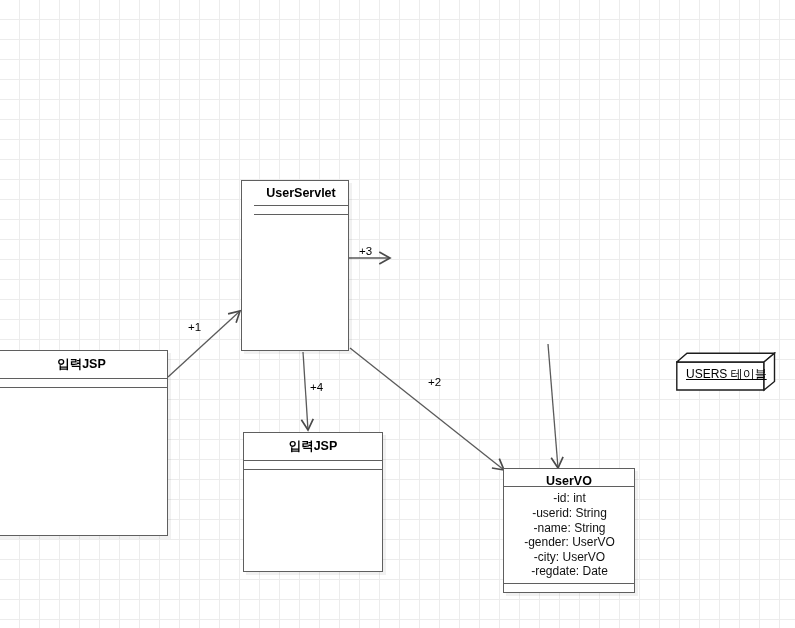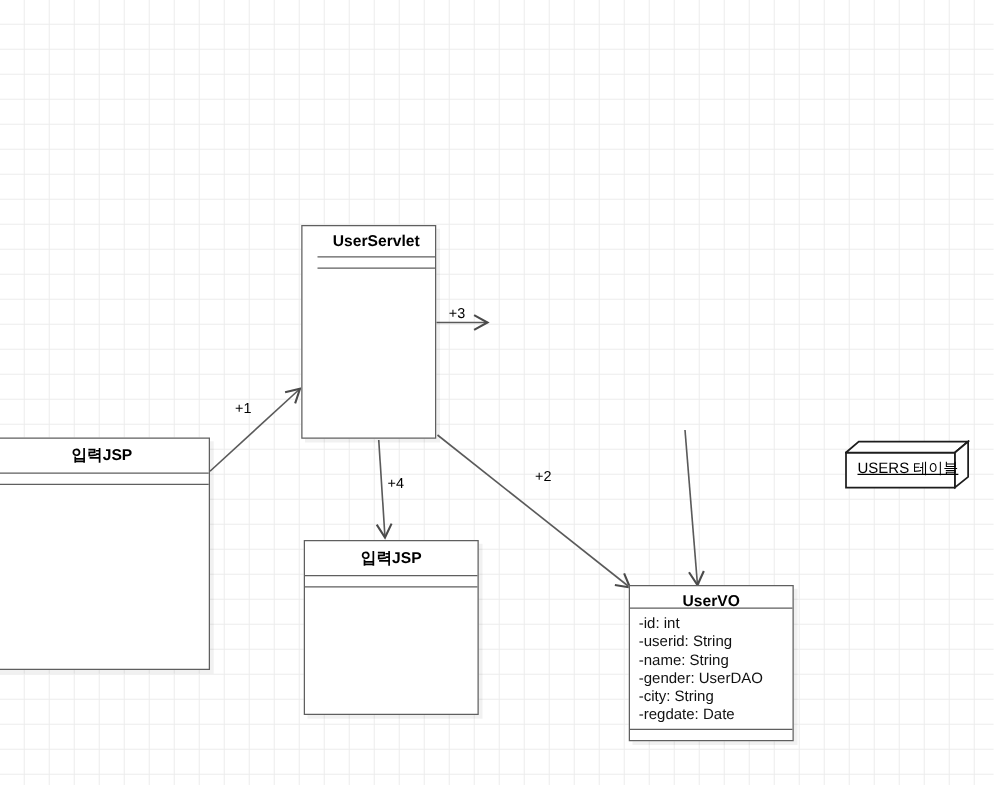--- a/index.html
+++ b/index.html
@@ -136,26 +136,26 @@
        display:flex; flex-direction:column;padding-left:12px;">
     <div class="uml-title">UserServlet</div>
     <div class="uml-compartment thin"></div>
     <div class="uml-body uml-fill"></div>
   </div>
 
 
   <div class="uml-class" style="left:503px; top:468px; width:132px; height:125px;
        display:flex; flex-direction:column;">
     <div class="uml-title">UserVO</div>
-    <div class="uml-body" style="border-bottom:1.5px solid #5f5f5f;">
+    <div class="uml-body" style="border-bottom:1.5px solid #5f5f5f;text-align:center;">
       <div class="uml-line">-id: int</div>
       <div class="uml-line">-userid: String</div>
       <div class="uml-line">-name: String</div>
-      <div class="uml-line">-gender: UserDAO</div>
-      <div class="uml-line">-city: String</div>
+      <div class="uml-line">-gender: UserVO</div>
+      <div class="uml-line">-city: UserVO</div>
       <div class="uml-line">-regdate: Date</div>
     </div>
     <div class="uml-body uml-fill"></div>
   </div>
 
   <div class="uml-class" style="left:-5px; top:350px; width:173px; height:186px;
        display:flex; flex-direction:column;">
     <div class="uml-title">입력JSP</div>
     <div class="uml-compartment thin"></div>
     <div class="uml-body uml-fill"></div>

